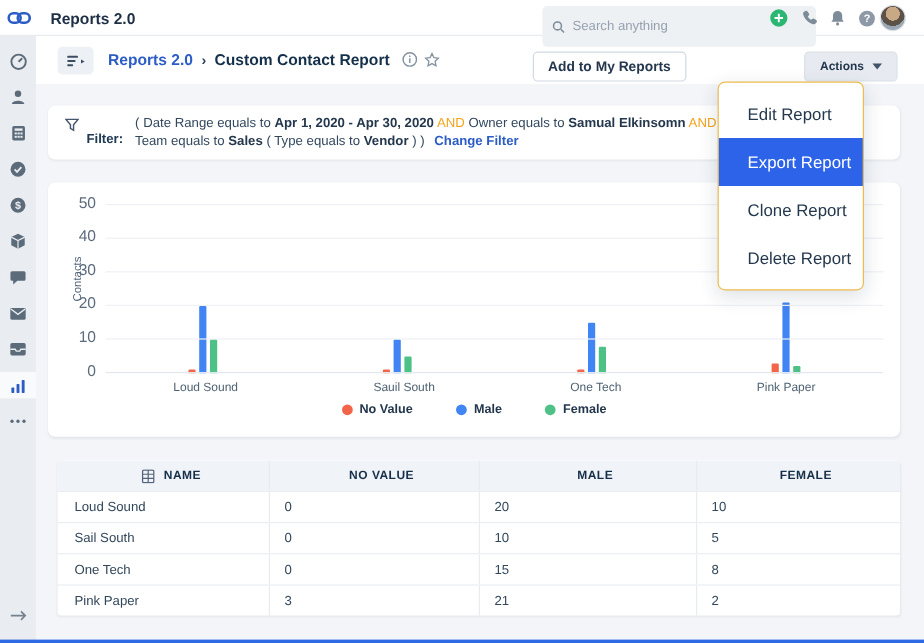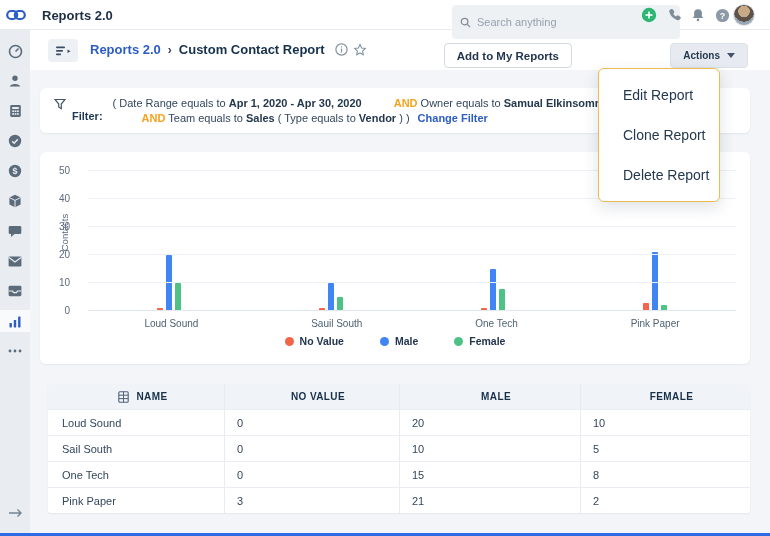--- a/index.html
+++ b/index.html
@@ -40,29 +40,29 @@
   .btn-dashboard { right:102px; }
   .btn-actions { right:22px; background:#e7ebf1; border-color:#dbe1e8; font-size:10px; gap:7px; }
   .caret-down { width:0; height:0; border-left:4px solid transparent; border-right:4px solid transparent; border-top:5px solid #41536b; }
 
   
   .filter-card { position:absolute; left:40px; top:88px; width:710px; height:45px; background:#fff; border-radius:6px;
                  box-shadow:0 1px 2px rgba(24,50,71,.07); display:flex; padding:8px 0 0 14px; }
   .filter-label { font-size:11px; font-weight:bold; color:#203a54; margin:14px 0 0 6px; }
   .filter-text { margin-left:10px; width:505px; font-size:11px; line-height:15px; color:#32475e; }
   .filter-text .b { font-weight:bold; color:#24374d; }
-  .filter-text .and { font-weight:bold; color:#f5a31c;margin-left:29px; }
+  .filter-text .and { font-weight:normal; color:#f5a31c; }
   .chg-link { font-weight:bold; color:#2c5cc5; margin-left:8px; font-size:11px; }
 
   
   .chart-card { position:absolute; left:40px; top:152px; width:710px; height:212px; background:#fff; border-radius:6px;
                 box-shadow:0 1px 2px rgba(24,50,71,.07); }
   .ylabel { position:absolute; left:6px; top:75px; font-size:9.5px; color:#54667a; transform:rotate(-90deg); }
   .yticks { position:absolute; left:0; top:19px; width:42px; height:140px; }
-  .ytick { position:absolute; right:12px; font-size:10px; color:#5b6b7d; }
+  .ytick { position:absolute; right:2px; font-size:13px; color:#5b6b7d; }
   .plot { position:absolute; left:48px; right:14px; top:19px; height:140px; }
   .gridline { position:absolute; left:0; right:0; height:1px; background:#eef1f5; }
   .gridline.zero { background:#e3e8ee; }
   .bars { position:absolute; left:0; right:0; top:0; bottom:0; display:flex; justify-content:space-around; align-items:flex-end; }
   .bar-group { display:flex; align-items:flex-end; gap:3px; }
   .bar { width:6px; border-radius:1px 1px 0 0; }
   .xlabels { position:absolute; left:48px; right:14px; top:166px; display:flex; justify-content:space-around; }
   .xlabel { font-size:10px; color:#4f6272; }
   .legend { position:absolute; left:0; right:0; top:183px; display:flex; justify-content:center; gap:36px; }
   .legend-item { display:flex; align-items:center; gap:6px; }
@@ -357,18 +357,19 @@
           <div class="t-cell first">Pink Paper</div>
           <div class="t-cell">3</div>
           <div class="t-cell">21</div>
           <div class="t-cell">2</div>
         </div>
       </div>
   </div>
 
   <div class="menu" id="menu">
       <div class="menu-item">Edit Report</div>
+      <div class="menu-item active">Export Report</div>
       <div class="menu-item">Clone Report</div>
       <div class="menu-item">Delete Report</div>
     </div>
 
   <div class="bottom-strip"></div>
 </div>
 
 </body></html>

